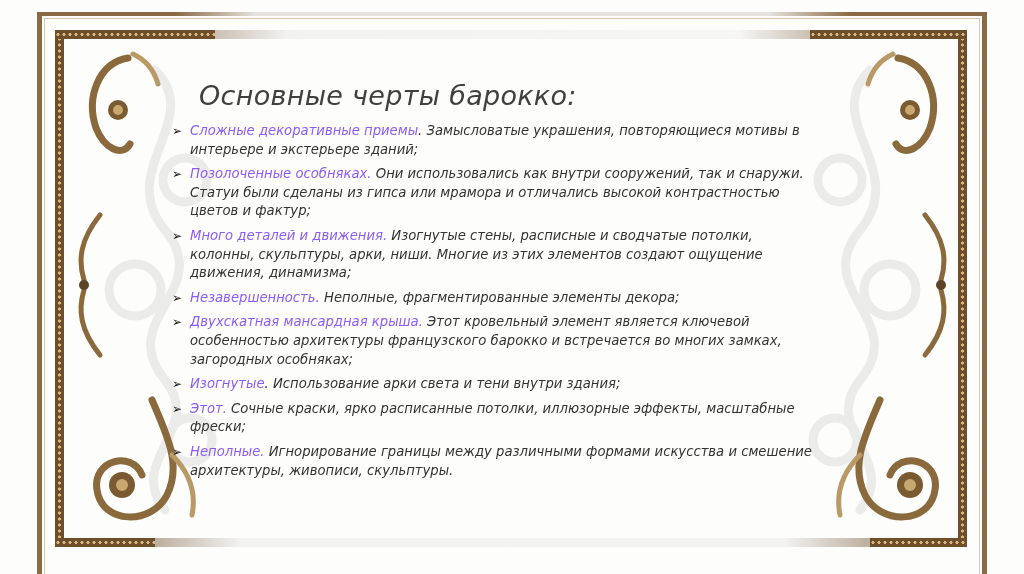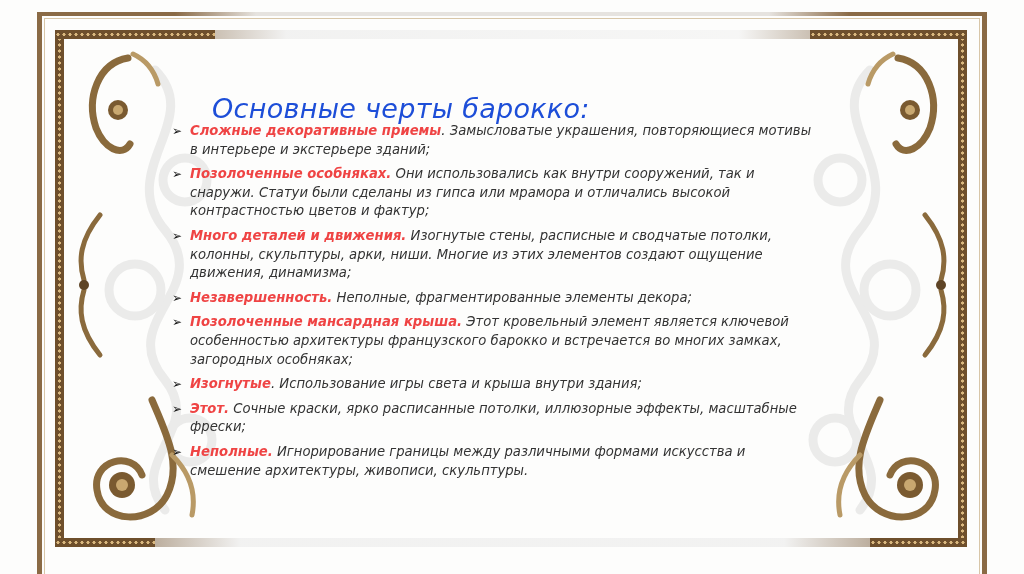--- a/index.html
+++ b/index.html
@@ -43,27 +43,27 @@
 
     
     .ornament { position: absolute; }
     .ghost { position: absolute; opacity: .18; }
 
     
     .title {
       position: absolute; left: 196px; top: 77px;
       font-family: "DejaVu Sans", sans-serif;
       font-style: italic; font-weight: normal;
-      font-size: 27px; color: #1d4ed8; letter-spacing: 0.3px;
-      margin: 16px;
+      font-size: 27px; color: #404040; letter-spacing: 0.3px;
+      margin: 3px;
     }
     .list { position: absolute; left: 172px; top: 122px; width: 640px; margin: 0; padding: 0; list-style: none; }
     .item { position: relative; padding-left: 18px; font-size: 13.2px; line-height: 18.6px; color: #2a2a2a; font-style: italic; margin-bottom: 6px; }
     .item .bullet { position: absolute; left: 0; top: 0; font-style: normal; font-size: 12px; color: #111; }
-    .item .head { font-weight: bold; color: #ef4444; }
+    .item .head { font-weight: normal; color: #8b5cf6; }
     .item .body { font-weight: normal; color: #333; }
   </style>
 </head>
 <body>
 
 <div class="slide">
 
   <div class="outer-frame"></div>
   <div class="outer-inner-line"></div>
   <div class="faded-top-outer"></div>
@@ -142,25 +142,25 @@
     <li class="item">
       <span class="bullet">➢</span>
       <span class="head">Много деталей и движения.</span><span></span><span class="body"> Изогнутые стены, расписные и сводчатые потолки, колонны, скульптуры, арки, ниши. Многие из этих элементов создают ощущение движения, динамизма;</span>
     </li>
     <li class="item">
       <span class="bullet">➢</span>
       <span class="head">Незавершенность.</span><span></span><span class="body"> Неполные, фрагментированные элементы декора;</span>
     </li>
     <li class="item">
       <span class="bullet">➢</span>
-      <span class="head">Позолоченные мансардная крыша.</span><span></span><span class="body"> Этот кровельный элемент является ключевой особенностью архитектуры французского барокко и встречается во многих замках, загородных особняках;</span>
+      <span class="head">Двухскатная мансардная крыша.</span><span></span><span class="body"> Этот кровельный элемент является ключевой особенностью архитектуры французского барокко и встречается во многих замках, загородных особняках;</span>
     </li>
     <li class="item">
       <span class="bullet">➢</span>
-      <span class="head">Изогнутые</span><span>.</span><span class="body"> Использование игры света и крыша внутри здания;</span>
+      <span class="head">Изогнутые</span><span>.</span><span class="body"> Использование арки света и тени внутри здания;</span>
     </li>
     <li class="item">
       <span class="bullet">➢</span>
       <span class="head">Этот.</span><span></span><span class="body"> Сочные краски, ярко расписанные потолки, иллюзорные эффекты, масштабные фрески;</span>
     </li>
     <li class="item">
       <span class="bullet">➢</span>
       <span class="head">Неполные.</span><span></span><span class="body"> Игнорирование границы между различными формами искусства и смешение архитектуры, живописи, скульптуры.</span>
     </li>
   </ul>

